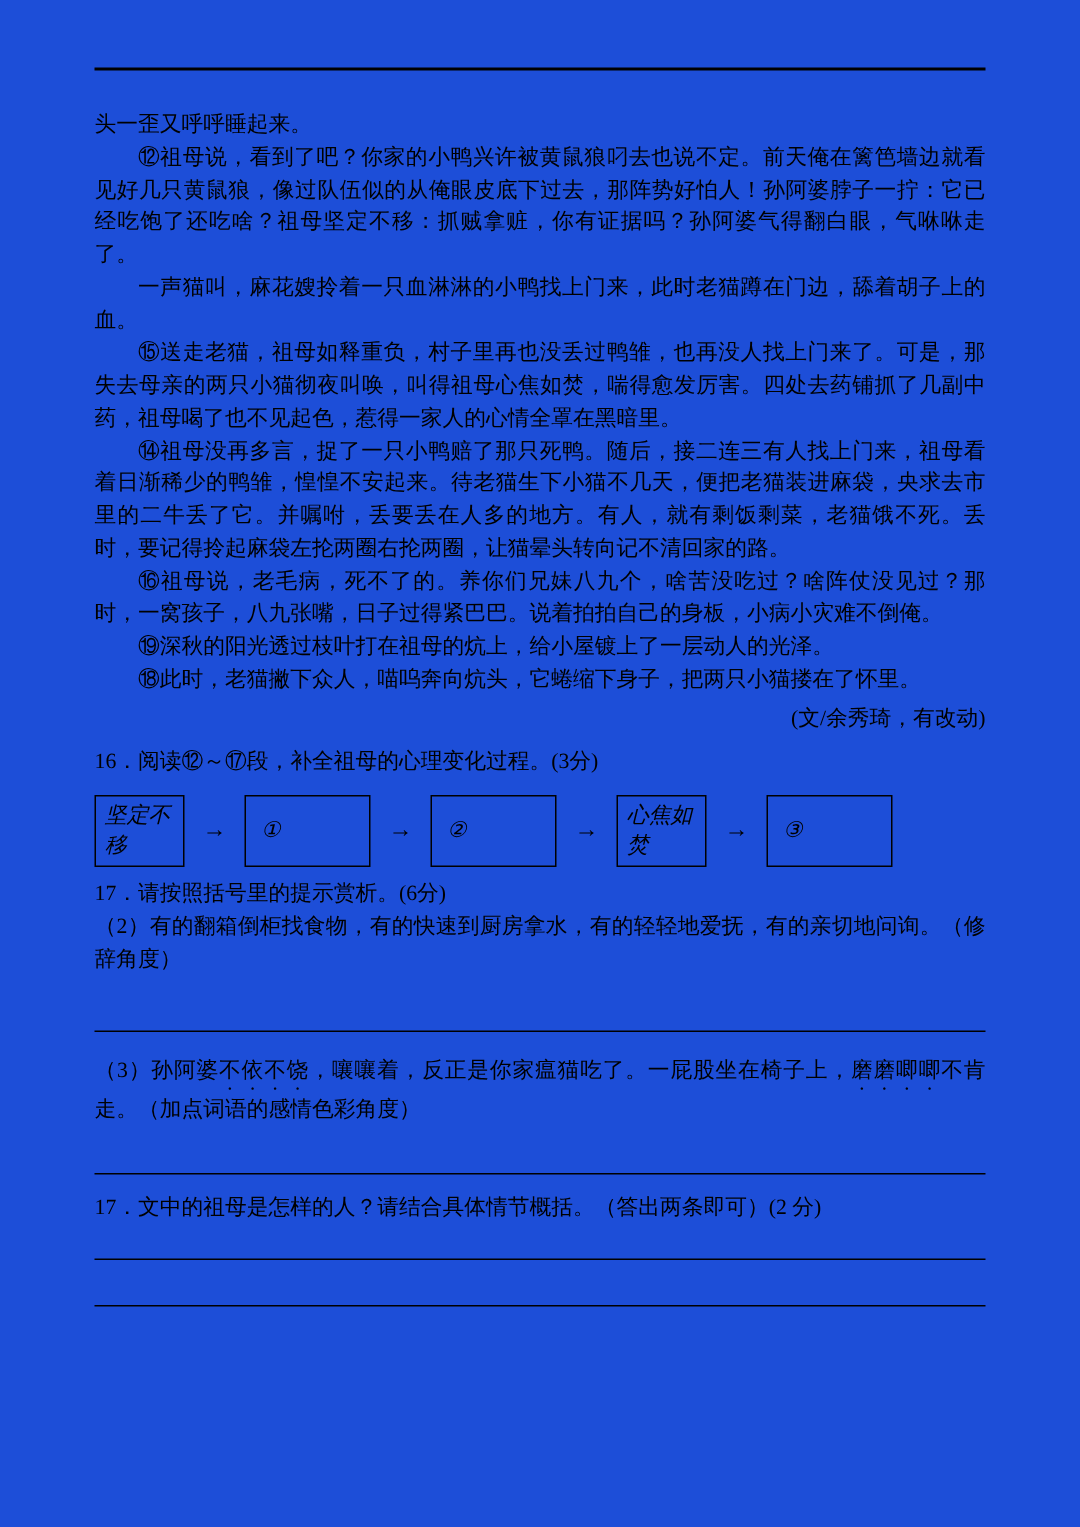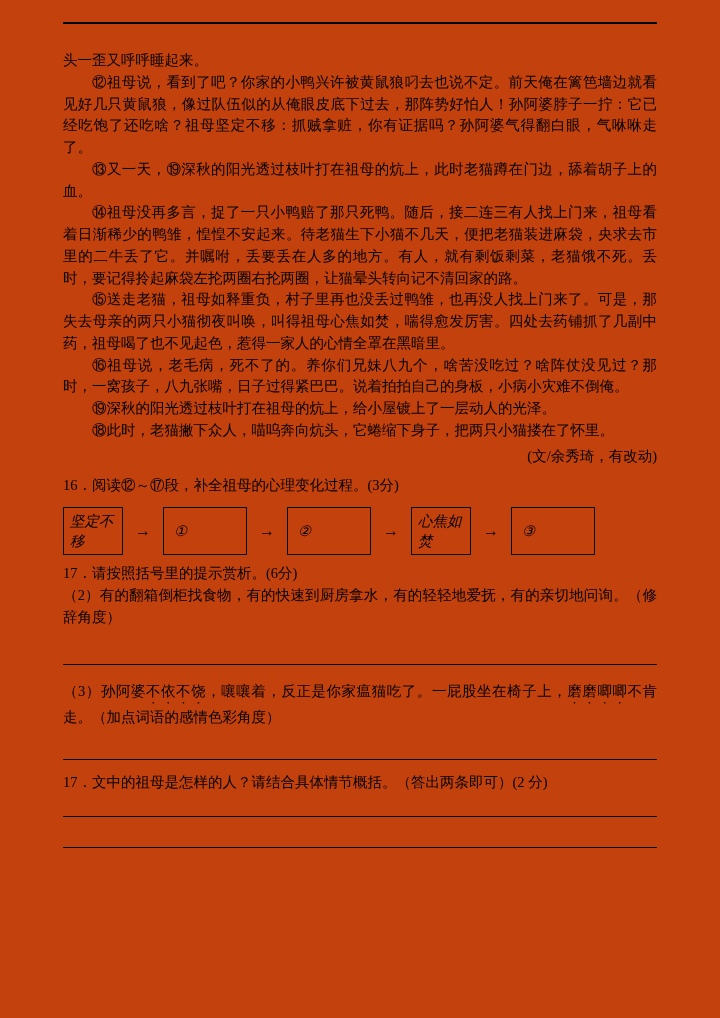--- a/index.html
+++ b/index.html
@@ -1,23 +1,23 @@
 <!DOCTYPE html>
 <html><head>
 <meta charset="utf-8">
 <style>
   html, body { margin: 0; padding: 0; background: #e8e8e8; }
   .page {
     position: relative;
     width: 720px;
     height: 1018px;
     margin: 0 auto;
-    background: #c2410c;
+    background: #1d4ed8;
     box-sizing: border-box;
-    padding: 22px 63px 0 63px;
+    padding: 45px 63px 0 63px;
     font-family: "Liberation Serif", serif;
     color: #000000;
     font-size: 14.5px;
     line-height: 1.5;
     overflow: hidden;
   }
   .top-rule {
     border: 0;
     border-top: 2px solid #000;
     margin: 0 0 26px 0;
@@ -68,23 +68,23 @@
 </head>
 <body>
 
 <div class="page">
 
   <hr class="top-rule">
 
   <div>
     <p>头一歪又呼呼睡起来。</p>
     <p class="indent">⑫祖母说，看到了吧？你家的小鸭兴许被黄鼠狼叼去也说不定。前天俺在篱笆墙边就看见好几只黄鼠狼，像过队伍似的从俺眼皮底下过去，那阵势好怕人！孙阿婆脖子一拧：它已经吃饱了还吃啥？祖母坚定不移：抓贼拿赃，你有证据吗？孙阿婆气得翻白眼，气咻咻走了。</p>
-    <p class="indent">⑬又一天，⑲深秋的阳光透过枝叶打在祖母的炕上，此时老猫蹲在门边，舔着胡子上的血。</p>
+    <p class="indent">一声猫叫，麻花嫂拎着一只血淋淋的小鸭找上门来，此时老猫蹲在门边，舔着胡子上的血。</p>
+    <p class="indent">⑮送走老猫，祖母如释重负，村子里再也没丢过鸭雏，也再没人找上门来了。可是，那失去母亲的两只小猫彻夜叫唤，叫得祖母心焦如焚，喘得愈发厉害。四处去药铺抓了几副中药，祖母喝了也不见起色，惹得一家人的心情全罩在黑暗里。</p>
     <p class="indent">⑭祖母没再多言，捉了一只小鸭赔了那只死鸭。随后，接二连三有人找上门来，祖母看着日渐稀少的鸭雏，惶惶不安起来。待老猫生下小猫不几天，便把老猫装进麻袋，央求去市里的二牛丢了它。并嘱咐，丢要丢在人多的地方。有人，就有剩饭剩菜，老猫饿不死。丢时，要记得拎起麻袋左抡两圈右抡两圈，让猫晕头转向记不清回家的路。</p>
-    <p class="indent">⑮送走老猫，祖母如释重负，村子里再也没丢过鸭雏，也再没人找上门来了。可是，那失去母亲的两只小猫彻夜叫唤，叫得祖母心焦如焚，喘得愈发厉害。四处去药铺抓了几副中药，祖母喝了也不见起色，惹得一家人的心情全罩在黑暗里。</p>
     <p class="indent">⑯祖母说，老毛病，死不了的。养你们兄妹八九个，啥苦没吃过？啥阵仗没见过？那时，一窝孩子，八九张嘴，日子过得紧巴巴。说着拍拍自己的身板，小病小灾难不倒俺。</p>
     <p class="indent">⑲深秋的阳光透过枝叶打在祖母的炕上，给小屋镀上了一层动人的光泽。</p>
     <p class="indent">⑱此时，老猫撇下众人，喵呜奔向炕头，它蜷缩下身子，把两只小猫搂在了怀里。</p>
     <p class="attribution">(文/余秀琦，有改动)</p>
   </div>
 
   <p class="q-prompt">16．阅读⑫～⑰段，补全祖母的心理变化过程。(3分)</p>
 
   <div class="flowchart">
     <div class="flow-box narrow">坚定不移</div>

